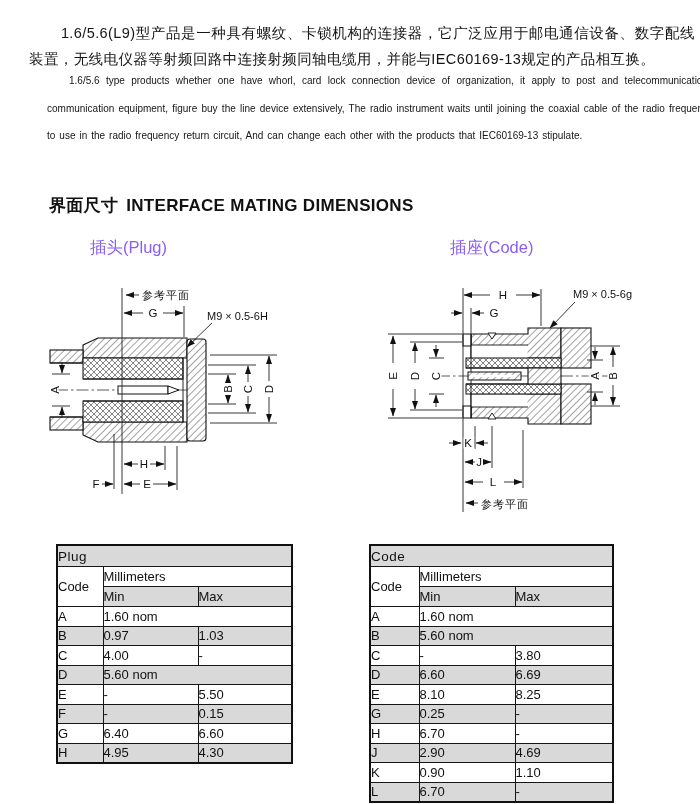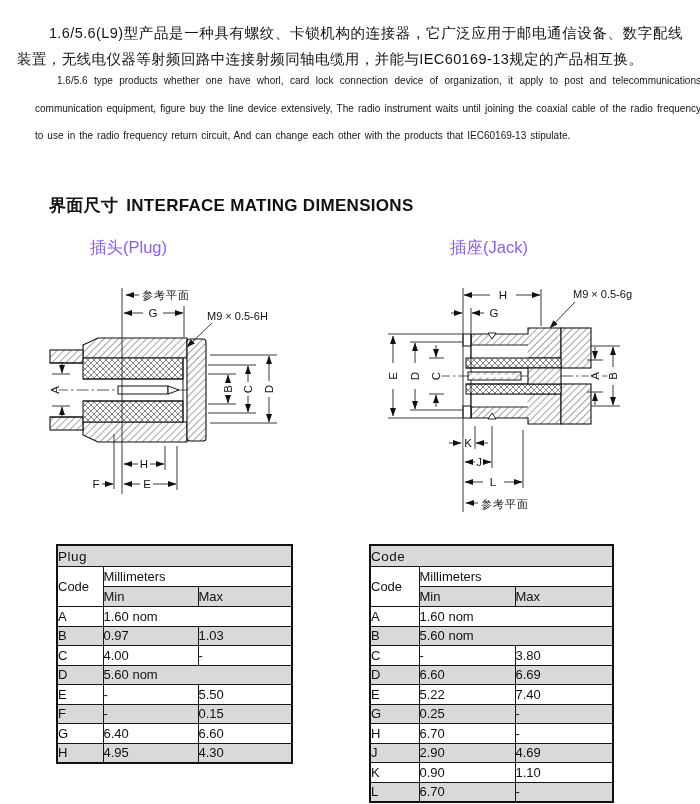--- a/index.html
+++ b/index.html
@@ -1,19 +1,19 @@
 <!DOCTYPE html>
 <html><head>
 <meta charset="utf-8">
 <style>
   html,body{margin:0;padding:0;background:#fff;}
   body{width:700px;height:804px;position:relative;overflow:hidden;
        font-family:"Liberation Sans","DejaVu Sans",sans-serif;color:#1a1a1a;}
   .page{position:absolute;inset:0;background:#fff;}
-  .para{position:absolute;left:17px;width:666px;text-align:justify;text-indent:2.2em;color:#151515;}
+  .para{position:absolute;left:29px;width:666px;text-align:justify;text-indent:2.2em;color:#151515;}
   .para-zh{top:5px;font-size:14.5px;line-height:26px;letter-spacing:.4px;}
   .para-en{top:57px;font-size:10px;line-height:27.5px;word-spacing:.12em;margin-left:18px;}
   .heading{position:absolute;left:30px;top:194px;font-size:17px;font-weight:bold;color:#111;letter-spacing:.3px;}
   .heading .zh{margin-right:8px;margin-left:19px;}
   .fig-title{position:absolute;font-size:16.5px;color:#8b5cf6;}
   .fig-title-plug{left:90px;top:237px;}
   .fig-title-jack{left:450px;top:237px;}
   svg.diagram{position:absolute;}
   .metal{fill:url(#hat);stroke:#111;stroke-width:1.1;}
   .insul{fill:url(#xhat);stroke:#111;stroke-width:1;}
@@ -56,21 +56,21 @@
 <div class="page">
 
   <p class="para para-zh">1.6/5.6(L9)型产品是一种具有螺纹、卡锁机构的连接器，它广泛应用于邮电通信设备、数字配线装置，无线电仪器等射频回路中连接射频同轴电缆用，并能与IEC60169-13规定的产品相互换。</p>
   <p class="para para-en">1.6/5.6 type products whether one have whorl, card lock connection device of organization, it apply to post and telecommunications communication equipment, figure buy the line device extensively, The radio instrument waits until joining the coaxial cable of the radio frequency to use in the radio frequency return circuit, And can change each other with the products that IEC60169-13 stipulate.</p>
 
   <div class="heading">
     <span class="zh">界面尺寸</span><span>INTERFACE MATING DIMENSIONS</span>
   </div>
 
   <div class="fig-title fig-title-plug">插头(Plug)</div>
-  <div class="fig-title fig-title-jack">插座(Jack)</div>
+  <div class="fig-title fig-title-jack">插座(Code)</div>
 
   <svg class="diagram" style="left:40px;top:282px" width="310" height="240" viewBox="0 0 310 240">
     <g class="cl">
       <line x1="16" y1="108" x2="164" y2="108"></line>
     </g>
     <g class="metal">
       <path d="M43,63 L58,56 L147,56 L147,76 L43,76 Z"></path>
       <path d="M43,153 L58,160 L147,160 L147,140 L43,140 Z"></path>
       <rect x="147" y="57" width="19" height="102" rx="3"></rect>
       <rect x="10" y="68" width="33" height="13"></rect>
@@ -359,22 +359,22 @@
           <td>-</td>
           <td>3.80</td>
         </tr>
         <tr class="shade">
           <td>D</td>
           <td>6.60</td>
           <td>6.69</td>
         </tr>
         <tr>
           <td>E</td>
-          <td>5.22</td>
-          <td>7.40</td>
+          <td>8.10</td>
+          <td>8.25</td>
         </tr>
         <tr class="shade">
           <td>G</td>
           <td>0.25</td>
           <td>-</td>
         </tr>
         <tr>
           <td>H</td>
           <td>6.70</td>
           <td>-</td>

